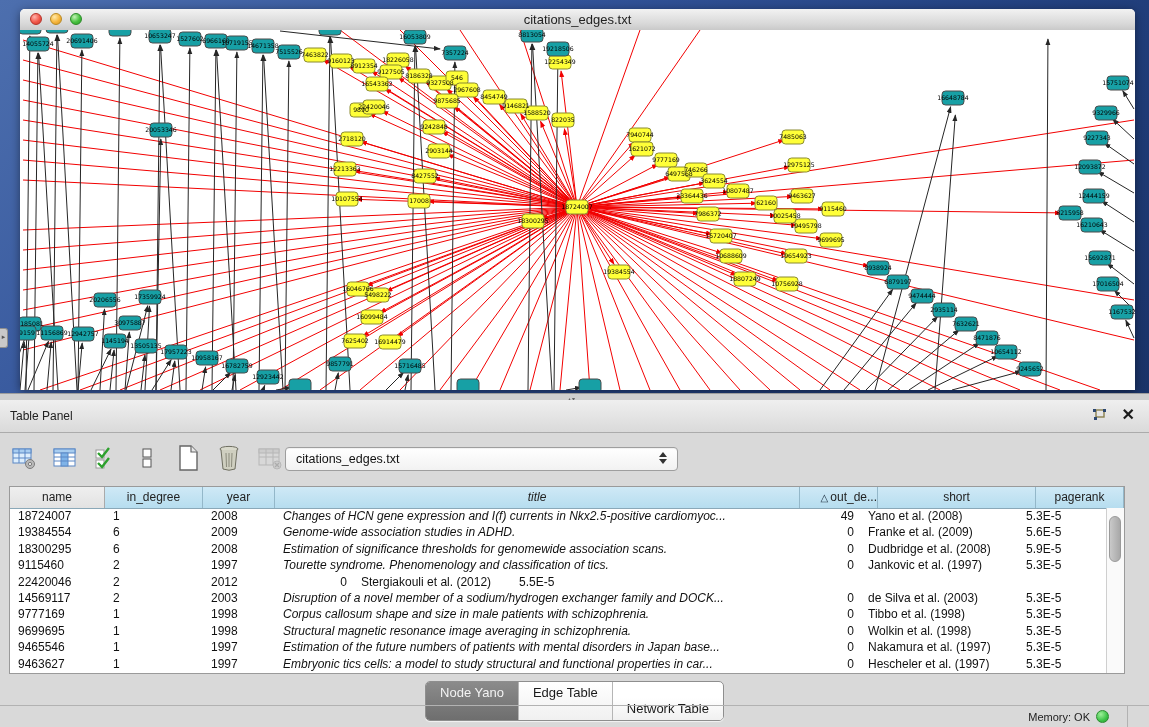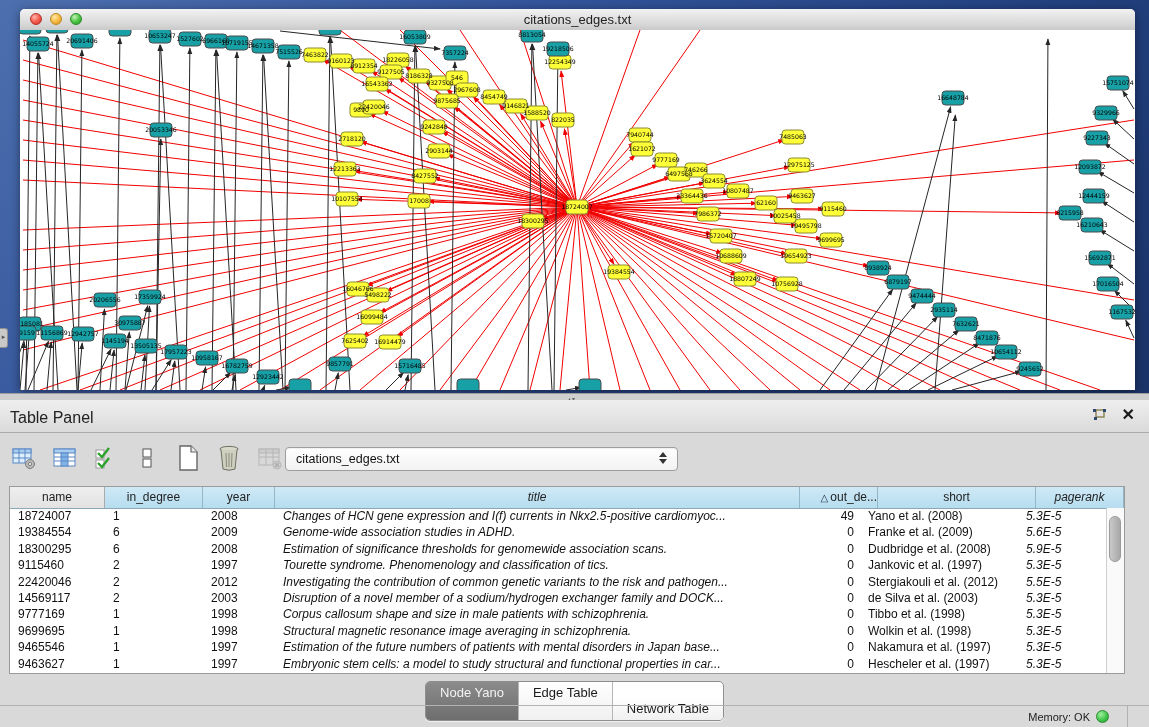--- a/index.html
+++ b/index.html
@@ -24,21 +24,21 @@
   svg .e-blk{stroke:#262626;stroke-width:1;fill:none;}
   svg .nlabel{font-family:"DejaVu Sans",sans-serif;font-size:6.2px;fill:#000;text-anchor:middle;}
 
   
   .divider{position:absolute;left:0;top:393px;width:1149px;height:7px;background:#cfcfcf;border-top:1px solid #9d9d9d;box-sizing:border-box;}
   .divider .grip{position:absolute;left:568px;top:1px;font-size:6px;color:#666;letter-spacing:1px;}
 
   
   .table-panel{position:absolute;left:0;top:400px;width:1149px;height:327px;background:#d9d9d9;}
   .panel-header{position:absolute;left:0;top:0;width:100%;height:33px;background:linear-gradient(#efefef,#dadada);border-bottom:1px solid #ababab;box-sizing:border-box;}
-  .panel-title{position:absolute;left:10px;top:9px;font-size:16px;color:#222;}
+  .panel-title{position:absolute;left:10px;top:9px;font-size:12px;color:#222;}
   .panel-hdr-icons{position:absolute;right:14px;top:7px;display:flex;gap:14px;align-items:center;}
   .float-ico svg{display:block;}
   .close-x{font-size:16px;font-weight:bold;color:#1a1a1a;line-height:16px;}
 
   .toolbar{position:absolute;left:10px;top:41px;height:34px;display:flex;align-items:center;gap:13px;}
   .tb-ico{width:28px;height:28px;display:flex;align-items:center;justify-content:center;}
   .fx{font-family:"DejaVu Serif",serif;font-style:italic;font-weight:bold;font-size:15px;color:#1a1a1a;}
   .fx small{font-size:10px;font-weight:bold;}
   .combo{position:absolute;left:285px;top:47px;width:393px;height:24px;background:linear-gradient(#ffffff,#f2f2f2);border:1px solid #9e9e9e;border-radius:4px;box-sizing:border-box;box-shadow:inset 0 1px 1px rgba(0,0,0,.06);}
   .combo-text{position:absolute;left:10px;top:4px;font-size:12.5px;color:#111;}
@@ -54,21 +54,21 @@
   .sort-tri{color:#234;font-size:10px;margin-right:2px;}
   .tbody{position:absolute;left:0;top:21px;right:18px;bottom:0;overflow:hidden;}
   .tr{display:flex;height:16.4px;}
   .td{box-sizing:border-box;padding:1px 6px 0 8px;font-size:12px;color:#111;white-space:nowrap;overflow:hidden;}
   .col-name{width:95px;}
   .col-in_degree{width:98px;}
   .col-year{width:72px;}
   .col-title{flex:1;min-width:0;font-style:italic;}
   .col-out_degree{width:78px;text-align:right;}
   .col-short{width:158px;}
-  .col-pagerank{width:88px;font-style:italic;}
+  .col-pagerank{width:88px;}
   .vscroll{position:absolute;right:0;top:21px;width:18px;bottom:0;background:#fafafa;border-left:1px solid #cfcfcf;box-sizing:border-box;}
   .vthumb{position:absolute;left:2px;top:8px;width:12px;height:46px;border-radius:7px;background:linear-gradient(90deg,#c9c9c9,#a8a8a8);border:1px solid #9a9a9a;box-sizing:border-box;}
 
   .tab-bar{position:absolute;left:0;top:281px;width:100%;display:flex;justify-content:center;}
   .seg{display:flex;border:1px solid #8e8e8e;border-radius:5px;overflow:hidden;background:#fff;box-shadow:0 1px 1px rgba(255,255,255,.7);}
   .seg .tab{padding:3px 14px 4px;font-size:13px;color:#1a1a1a;background:linear-gradient(#ffffff,#f0f0f0);border-right:1px solid #b5b5b5;}
   .seg .tab:last-child{border-right:none;margin-top:16px;}
   .seg .tab.active{background:linear-gradient(#8b8b8b,#6e6e6e);color:#f3f3f3;}
 
   .status-bar{position:absolute;left:0;top:305px;width:100%;height:22px;border-top:1px solid #b2b2b2;box-sizing:border-box;}
@@ -639,21 +639,20 @@
             <div class="td col-year">1997</div>
             <div class="td col-title">Tourette syndrome. Phenomenology and classification of tics.</div>
             <div class="td col-out_degree">0</div>
             <div class="td col-short">Jankovic et al. (1997)</div>
             <div class="td col-pagerank">5.3E-5</div>
           </div>
           <div class="tr">
             <div class="td col-name">22420046</div>
             <div class="td col-in_degree">2</div>
             <div class="td col-year">2012</div>
-            <div class="td col-title">Investigating the contribution of common genetic variants to the risk and pathogen...</div>
             <div class="td col-out_degree">0</div>
             <div class="td col-short">Stergiakouli et al. (2012)</div>
             <div class="td col-pagerank">5.5E-5</div>
           </div>
           <div class="tr">
             <div class="td col-name">14569117</div>
             <div class="td col-in_degree">2</div>
             <div class="td col-year">2003</div>
             <div class="td col-title">Disruption of a novel member of a sodium/hydrogen exchanger family and DOCK...</div>
             <div class="td col-out_degree">0</div>
@@ -684,21 +683,21 @@
             <div class="td col-year">1997</div>
             <div class="td col-title">Estimation of the future numbers of patients with mental disorders in Japan base...</div>
             <div class="td col-out_degree">0</div>
             <div class="td col-short">Nakamura et al. (1997)</div>
             <div class="td col-pagerank">5.3E-5</div>
           </div>
           <div class="tr">
             <div class="td col-name">9463627</div>
             <div class="td col-in_degree">1</div>
             <div class="td col-year">1997</div>
-            <div class="td col-title">Embryonic stem cells: a model to study structural and functional properties in car...</div>
+            <div class="td col-title">Embryonic tics cells: a model to study structural and functional properties in car...</div>
             <div class="td col-out_degree">0</div>
             <div class="td col-short">Hescheler et al. (1997)</div>
             <div class="td col-pagerank">5.3E-5</div>
           </div>
         </div>
       <div class="vscroll">
         <div class="vthumb"></div>
       </div>
     </div>
 

